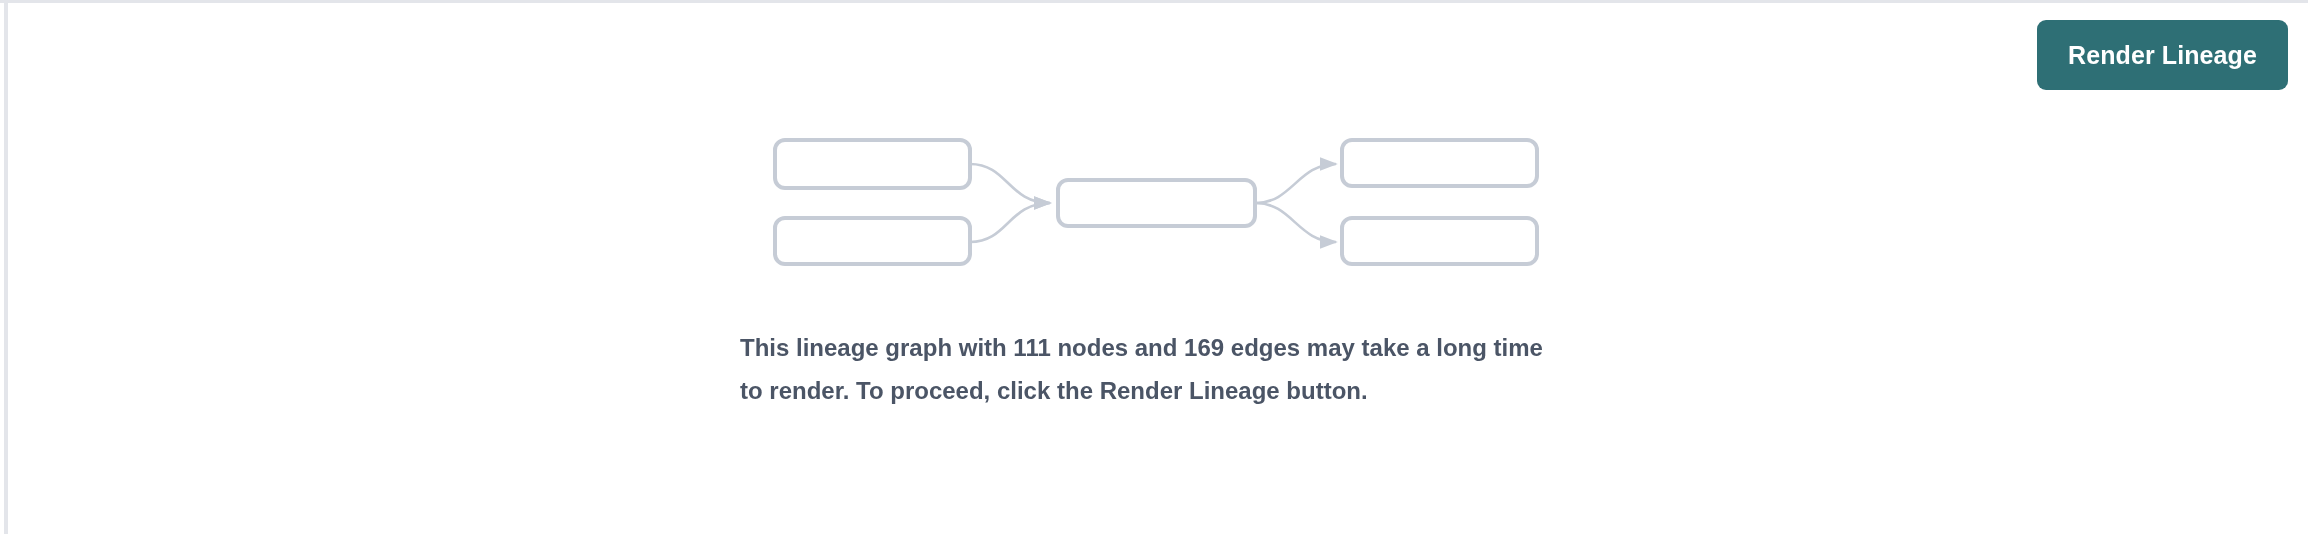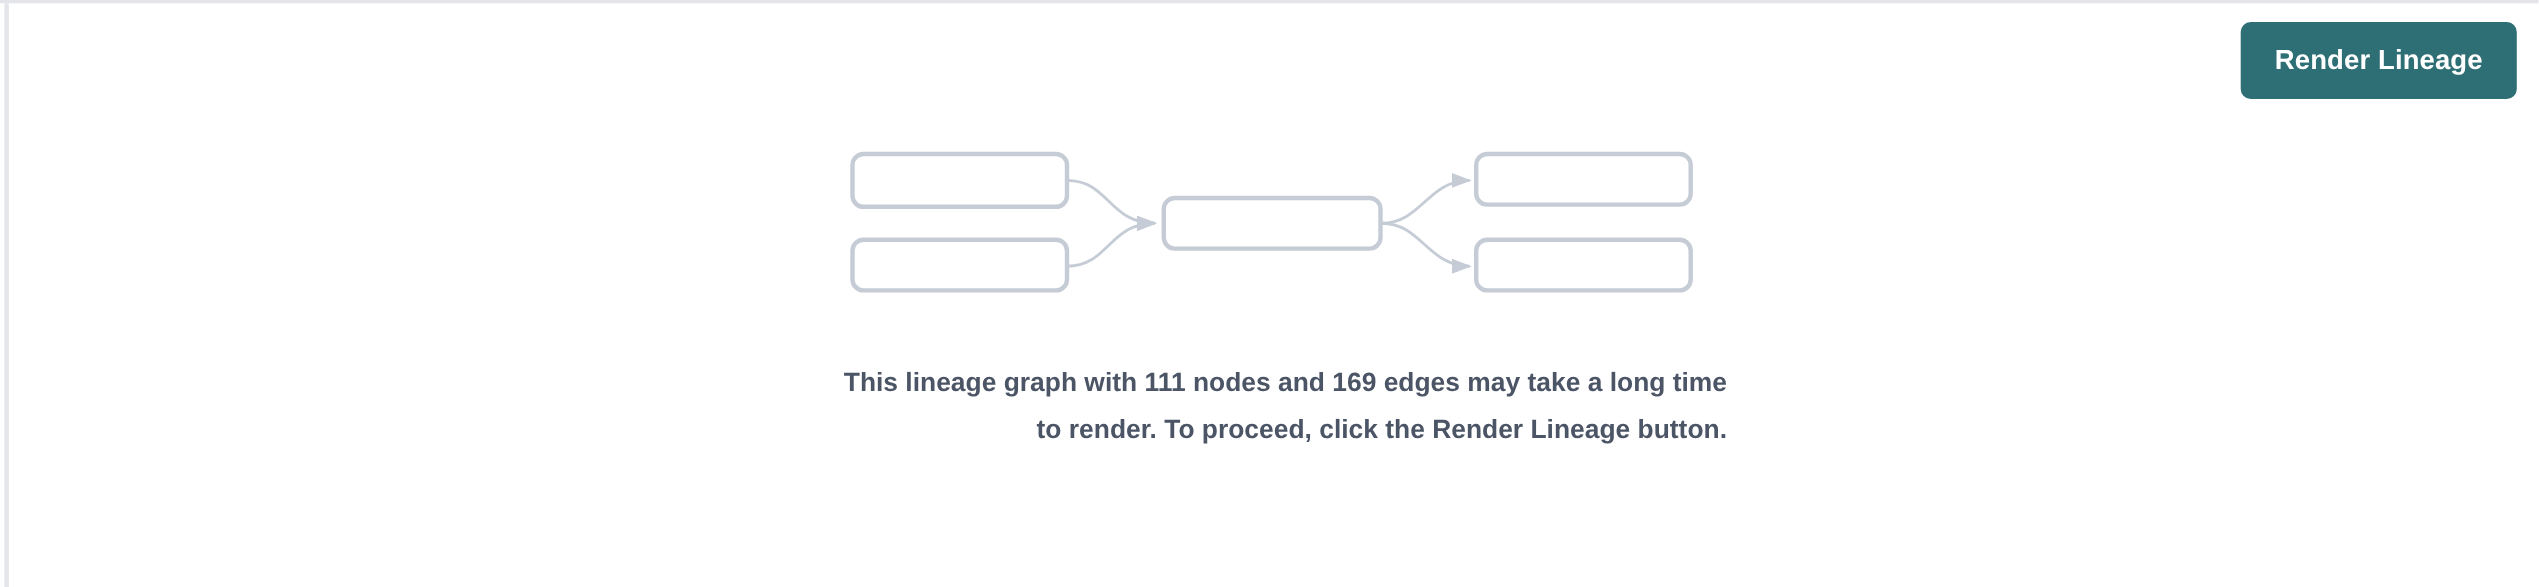--- a/index.html
+++ b/index.html
@@ -84,21 +84,21 @@
   .skeleton-arrowhead {
     fill: #c6ccd6;
   }
 
   
   .message {
     position: absolute;
     left: 740px;
     top: 326px;
     width: 830px;
-    text-align: right;
+    text-align: left;
     font-family: "Liberation Sans", sans-serif;
     font-size: 24px;
     font-weight: bold;
     line-height: 43px;
     color: #4b5566;
   }
 </style>
 </head>
 <body>
 

